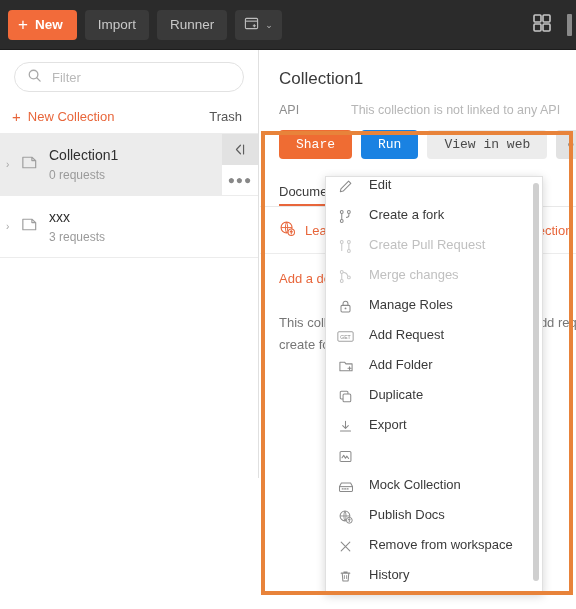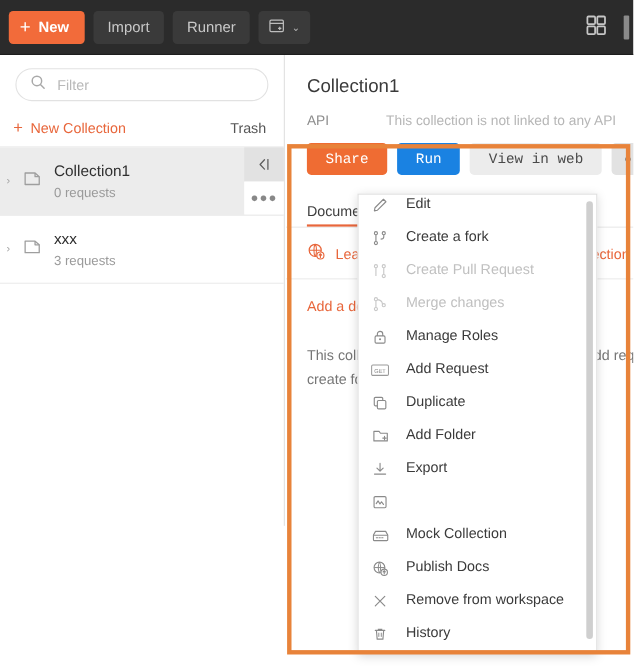--- a/index.html
+++ b/index.html
@@ -495,36 +495,36 @@
         <svg width="17" height="13" viewBox="0 0 20 14" fill="none">
           <rect x="1" y="1.4" width="18" height="11.2" rx="1.3" stroke="#9a9a9a" stroke-width="1.1"></rect>
           <text x="10" y="9.6" font-family="Liberation Sans, sans-serif" font-size="6" fill="#8a8a8a" text-anchor="middle">GET</text>
         </svg>
       </span>
       <span>Add Request</span>
     </div>
 
     <div class="menu-item">
       <span class="mi-ico">
-        <svg width="15" height="15" viewBox="0 0 16 16" fill="none">
-          <rect x="5.4" y="5.4" width="8.2" height="8.2" rx="1.2" stroke="#8a8a8a" stroke-width="1.1"></rect>
-          <path d="M10.6 5.4V3.6a1.2 1.2 0 00-1.2-1.2H3.6a1.2 1.2 0 00-1.2 1.2v5.8a1.2 1.2 0 001.2 1.2h1.8" stroke="#8a8a8a" stroke-width="1.1"></path>
-        </svg>
-      </span>
-      <span>Duplicate</span>
-    </div>
-
-    <div class="menu-item">
-      <span class="mi-ico">
         <svg width="16" height="15" viewBox="0 0 17 16" fill="none">
           <path d="M2 3.4h5l1.4 1.8H15v7.4H2V3.4z" stroke="#8a8a8a" stroke-width="1.1" stroke-linejoin="round"></path>
           <path d="M12.3 8.2v3.4M10.6 9.9h3.4" stroke="#8a8a8a" stroke-width="1.1" stroke-linecap="round"></path>
         </svg>
       </span>
       <span>Add Folder</span>
+    </div>
+
+    <div class="menu-item">
+      <span class="mi-ico">
+        <svg width="15" height="15" viewBox="0 0 16 16" fill="none">
+          <rect x="5.4" y="5.4" width="8.2" height="8.2" rx="1.2" stroke="#8a8a8a" stroke-width="1.1"></rect>
+          <path d="M10.6 5.4V3.6a1.2 1.2 0 00-1.2-1.2H3.6a1.2 1.2 0 00-1.2 1.2v5.8a1.2 1.2 0 001.2 1.2h1.8" stroke="#8a8a8a" stroke-width="1.1"></path>
+        </svg>
+      </span>
+      <span>Duplicate</span>
     </div>
 
     <div class="menu-item">
       <span class="mi-ico">
         <svg width="15" height="15" viewBox="0 0 16 16" fill="none">
           <path d="M8 2.4v7.4M5 7l3 3 3-3" stroke="#8a8a8a" stroke-width="1.1" stroke-linecap="round" stroke-linejoin="round"></path>
           <path d="M2.6 12.8h10.8" stroke="#8a8a8a" stroke-width="1.1" stroke-linecap="round"></path>
         </svg>
       </span>
       <span>Export</span>

